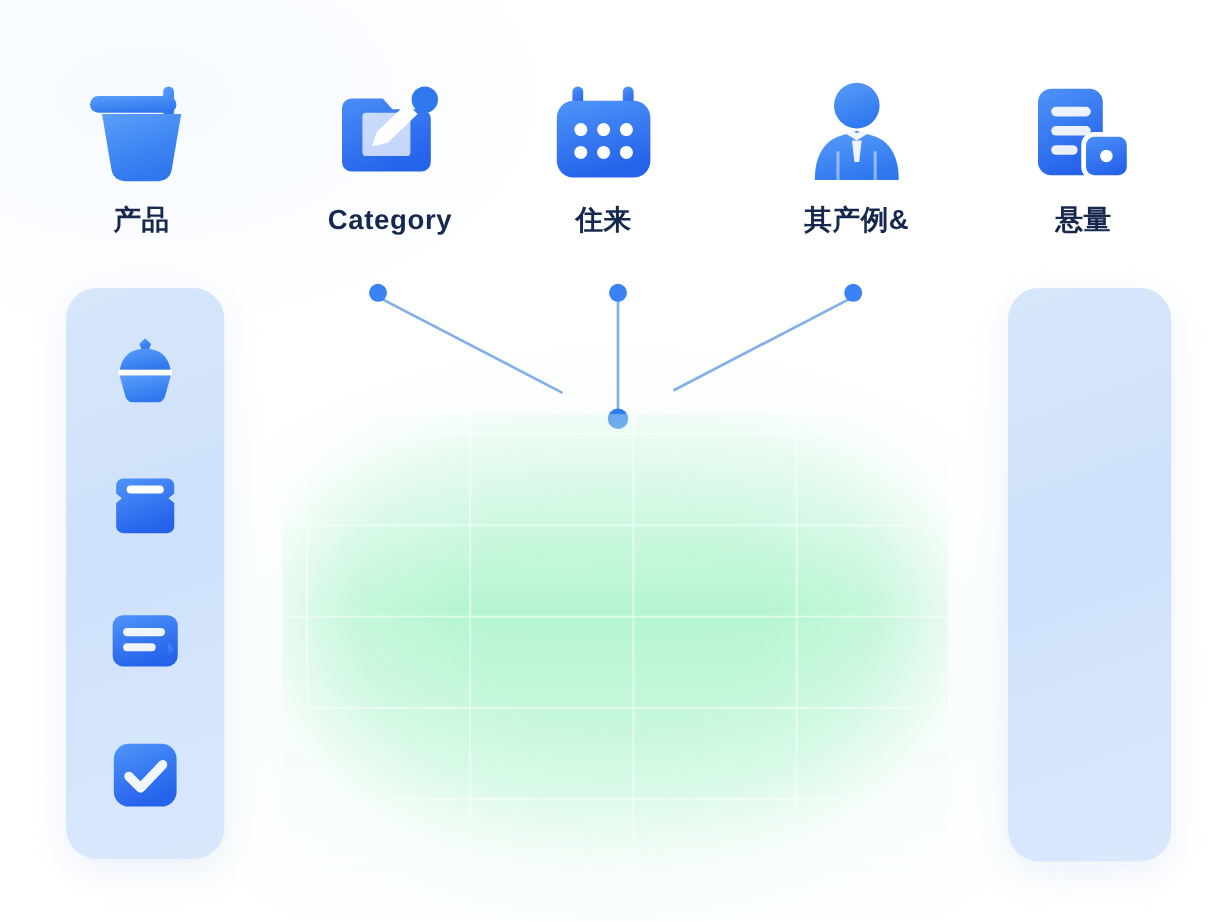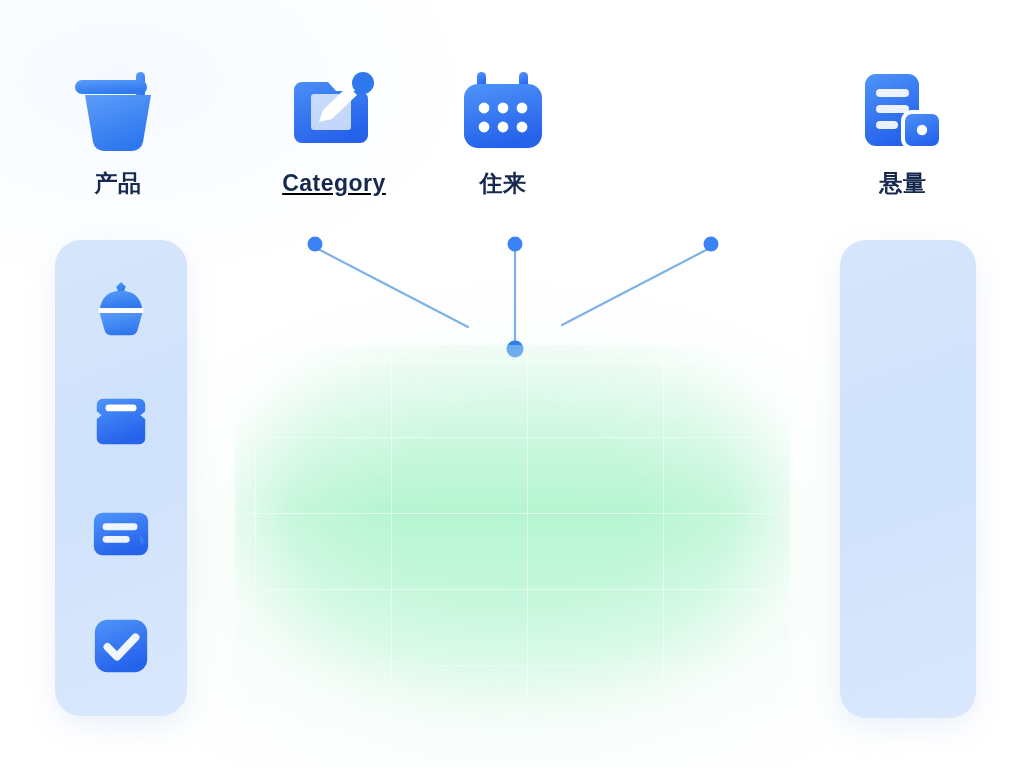--- a/index.html
+++ b/index.html
@@ -141,21 +141,21 @@
             <stop offset="100%" stop-color="#2f78ee"></stop>
         </linearGradient>
       </defs>
       <rect x="66" y="10" width="9" height="26" rx="4.5" fill="url(#gP)"></rect>
       <path d="M12 18 h58 a7 7 0 0 1 0 14 H12 a7 7 0 0 1 0-14 z" fill="url(#gP)"></path>
       <path d="M15 33 h66 l-8 47 a11 11 0 0 1 -11 9 H34 a11 11 0 0 1 -11 -9 z" fill="url(#gP)"></path>
     </svg>
     <div class="toplabel">产品</div>
   </div>
 
-  <div class="topcol" style="left:249px;text-decoration:underline;">
+  <div class="topcol" style="left:240px;">
     <svg class="topicon" viewBox="0 0 96 96" xmlns="http://www.w3.org/2000/svg">
       <defs>
         <linearGradient id="gC" x1="0" y1="0" x2="0.5" y2="1">
           <stop offset="0%" stop-color="#4a8ef7"></stop>
             <stop offset="100%" stop-color="#2563eb"></stop>
         </linearGradient>
       </defs>
       <path d="M16 20 h26 l8 9 h24 a8 8 0 0 1 8 8 v36 a8 8 0 0 1 -8 8 H16 a8 8 0 0 1 -8 -8 V28 a8 8 0 0 1 8 -8 z" fill="url(#gC)"></path>
       <rect x="25" y="32" width="40" height="36" rx="3" fill="#ffffff" opacity="0.72"></rect>
       <path d="M33 60 l4 -12 L62 24 l9 9 L46 57 z" fill="#ffffff"></path>
@@ -178,20 +178,37 @@
       <circle cx="29" cy="46" r="5.4" fill="#ffffff"></circle>
       <circle cx="48" cy="46" r="5.4" fill="#ffffff"></circle>
       <circle cx="67" cy="46" r="5.4" fill="#ffffff"></circle>
       <circle cx="29" cy="65" r="5.4" fill="#ffffff"></circle>
       <circle cx="48" cy="65" r="5.4" fill="#ffffff"></circle>
       <circle cx="67" cy="65" r="5.4" fill="#ffffff"></circle>
     </svg>
     <div class="toplabel">住来</div>
   </div>
 
+  <div class="topcol" style="left:629px;">
+    <svg class="topicon" viewBox="0 0 96 96" xmlns="http://www.w3.org/2000/svg">
+      <defs>
+        <linearGradient id="gB" x1="0" y1="0" x2="0.4" y2="1">
+          <stop offset="0%" stop-color="#5b9dfb"></stop>
+            <stop offset="100%" stop-color="#2f78ee"></stop>
+        </linearGradient>
+      </defs>
+      <circle cx="48" cy="26" r="19" fill="url(#gB)"></circle>
+      <path d="M13 88 q0 -28 19 -36 l16 -5 l16 5 q19 8 19 36 z" fill="url(#gB)"></path>
+      <path d="M35 47 l13 8 l13 -8 l-4 -3 l-9 5 l-9 -5 z" fill="#ffffff" opacity="0.92"></path>
+      <path d="M44 55 h8 l-2 18 h-4 z" fill="#ffffff" opacity="0.9"></path>
+      <rect x="31" y="64" width="2.6" height="24" fill="#ffffff" opacity="0.45"></rect>
+      <rect x="62" y="64" width="2.6" height="24" fill="#ffffff" opacity="0.45"></rect>
+    </svg>
+    <div class="toplabel">其产例&amp;</div>
+  </div>
 
   <div class="topcol" style="left:818px;">
     <svg class="topicon" viewBox="0 0 96 96" xmlns="http://www.w3.org/2000/svg">
       <defs>
         <linearGradient id="gD" x1="0" y1="0" x2="0.4" y2="1">
           <stop offset="0%" stop-color="#4f94f9"></stop>
             <stop offset="100%" stop-color="#2563eb"></stop>
         </linearGradient>
       </defs>
       <rect x="10" y="12" width="54" height="72" rx="11" fill="url(#gD)"></rect>

